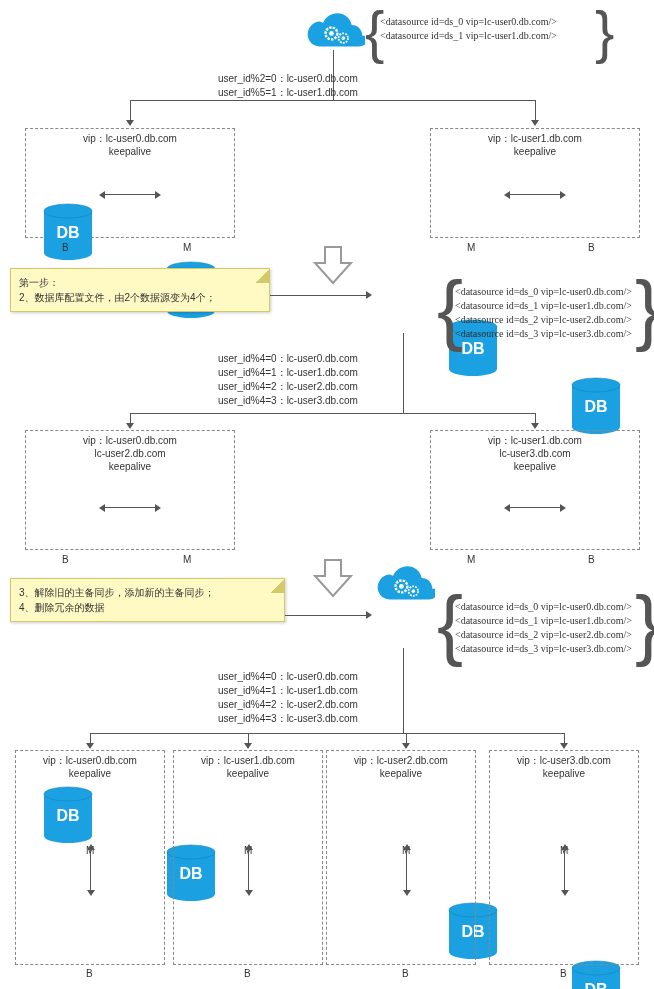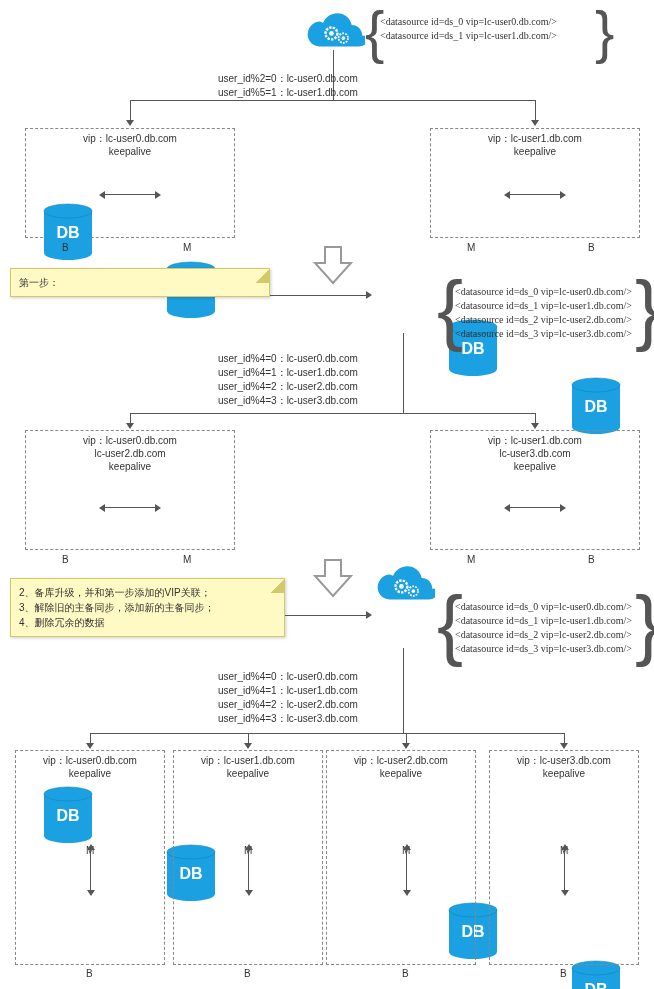--- a/index.html
+++ b/index.html
@@ -112,20 +112,21 @@
 <div class="dbl-arrow" style="left:510px;top:194px;width:50px"></div>
 <div class="abs bm" style="left:467px;top:242px">M</div>
 <div class="abs bm" style="left:588px;top:242px">B</div>
 
 <div class="abs arrow-down" style="left:313px;top:245px"><svg viewBox="0 0 40 40">
       <use href="#big-arrow"></use>
     </svg></div>
 
 <div class="abs note" style="left:10px;top:268px;width:260px">
 <div>第一步：</div>
+<div>2、数据库配置文件，由2个数据源变为4个；</div>
 </div>
 
 <div class="abs cloud" style="left:375px;top:295px"><svg viewBox="0 0 50 32">
       <use href="#cloud-gear"></use>
     </svg></div>
 <div class="abs brace brace-lg" style="left:437px;top:270px">{</div>
 <div class="abs ds-block" style="left:455px;top:285px">
 <div>&lt;datasource id=ds_0 vip=lc-user0.db.com/&gt;</div>
 <div>&lt;datasource id=ds_1 vip=lc-user1.db.com/&gt;</div>
 <div>&lt;datasource id=ds_2 vip=lc-user2.db.com/&gt;</div>
@@ -182,21 +183,20 @@
     </svg><span class="db-label">DB</span></div>
 <div class="dbl-arrow" style="left:510px;top:507px;width:50px"></div>
 <div class="abs bm" style="left:467px;top:554px">M</div>
 <div class="abs bm" style="left:588px;top:554px">B</div>
 
 <div class="abs arrow-down" style="left:313px;top:558px"><svg viewBox="0 0 40 40">
       <use href="#big-arrow"></use>
     </svg></div>
 
 <div class="abs note" style="left:10px;top:578px;width:275px">
-<div>2、备库升级，并和第一步添加的VIP关联；</div>
 <div>3、解除旧的主备同步，添加新的主备同步；</div>
 <div>4、删除冗余的数据</div>
 </div>
 
 <div class="abs brace brace-lg" style="left:437px;top:585px">{</div>
 <div class="abs ds-block" style="left:455px;top:600px">
 <div>&lt;datasource id=ds_0 vip=lc-user0.db.com/&gt;</div>
 <div>&lt;datasource id=ds_1 vip=lc-user1.db.com/&gt;</div>
 <div>&lt;datasource id=ds_2 vip=lc-user2.db.com/&gt;</div>
 <div>&lt;datasource id=ds_3 vip=lc-user3.db.com/&gt;</div>

